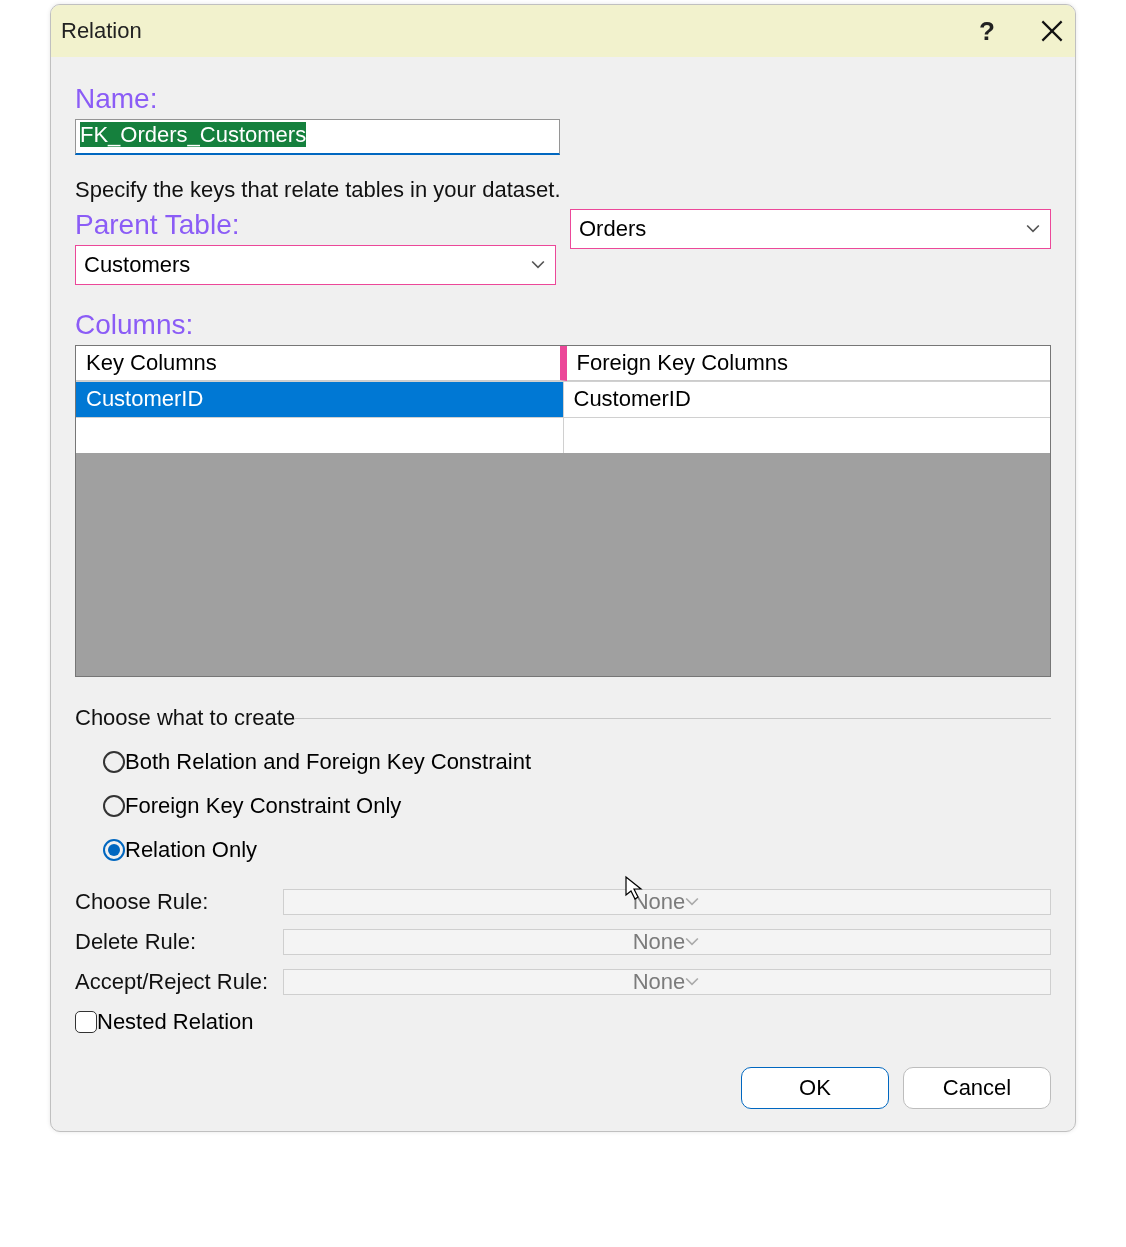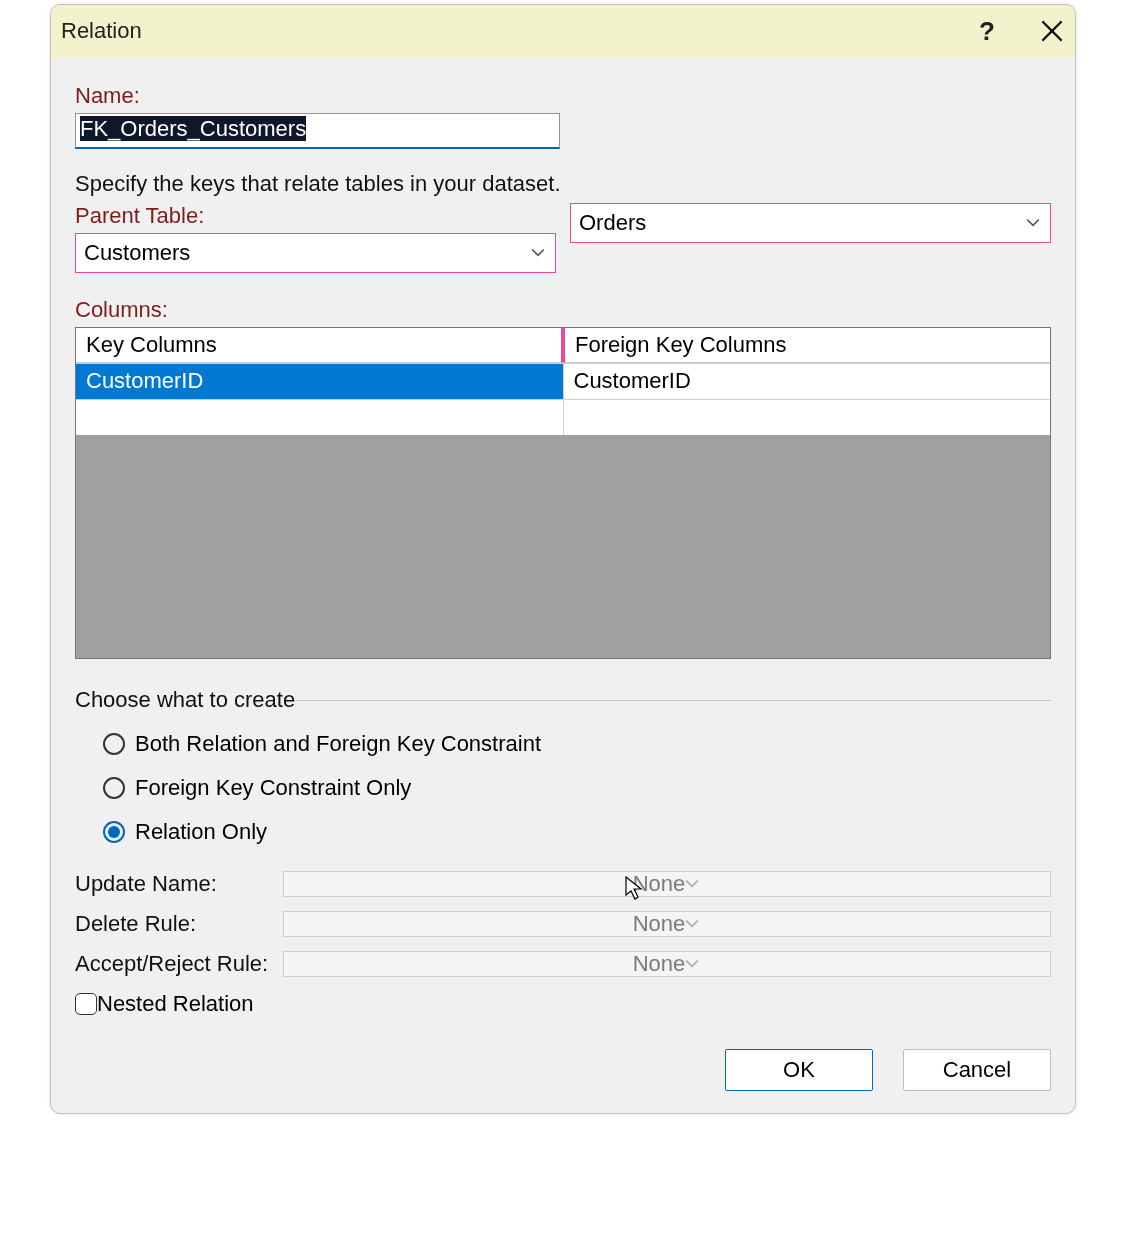--- a/index.html
+++ b/index.html
@@ -47,35 +47,35 @@
   .titlebar-controls .close-icon {
     width: 22px;
     height: 22px;
     cursor: pointer;
     display: inline-flex;
   }
   .body {
     padding: 26px 24px 22px 24px;
   }
   .label {
-    font-size: 22px;
-    color: #7f1d1d;
+    font-size: 28px;
+    color: #8b5cf6;
     margin-bottom: 4px;
   }
   .name-row .name-input {
     width: 485px;
     height: 36px;
     border: 1px solid #959595;
     border-bottom: 2px solid #0067c0;
     font-size: 22px;
     padding: 2px 4px;
     background: #fff;
   }
   .name-row .name-input .sel {
-    background: #0f172a;
+    background: #15803d;
     color: #fff;
   }
   .spec-text {
     font-size: 22px;
     color: #111;
     margin: 22px 0 6px 0;
   }
   .tables-row {
     display: flex;
     gap: 14px;
@@ -105,21 +105,21 @@
     background: #a0a0a0;
     height: 332px;
     overflow: hidden;
   }
   .grid-header {
     display: flex;
     background: #fff;
   }
   .grid-header .hcell {
     flex: 1;
-    border-right: 4px solid #ec4899;
+    border-right: 7px solid #ec4899;
     border-bottom: 1px solid #ccc;
     padding: 4px 10px;
     font-size: 22px;
     background: #fff;
   }
   .grid-header .hcell:last-child { border-right: none; }
   .grid-row {
     display: flex;
   }
   .grid-row .gcell {
@@ -152,21 +152,21 @@
     flex: 1;
     height: 1px;
     background: #c8c8c8;
   }
   .radio-group {
     padding: 18px 0 8px 28px;
   }
   .radio-item {
     display: flex;
     align-items: center;
-    gap: 10px;
+    gap: 0;
     margin-bottom: 18px;
     font-size: 22px;
     cursor: pointer;
   }
   .radio-circle {
     width: 22px;
     height: 22px;
     border: 2px solid #333;
     border-radius: 50%;
     display: inline-flex;
@@ -229,22 +229,21 @@
   .btn {
     width: 148px;
     height: 42px;
     font-size: 22px;
     border: 1px solid #bdbdbd;
     background: #fff;
     display: flex;
     align-items: center;
     justify-content: center;
     cursor: pointer;
-    border-radius: 2px;
-    margin-left: 16px;
+    border-radius: 10px;
   }
   .btn.primary {
     border: 1.5px solid #0067c0;
   }
   .cursor {
     position: absolute;
     left: 573px;
     top: 870px;
     width: 20px;
     height: 26px;
@@ -325,21 +324,21 @@
         <span class="radio-circle"></span>
         <span>Foreign Key Constraint Only</span>
       </div>
       <div class="radio-item">
         <span class="radio-circle checked"></span>
         <span>Relation Only</span>
       </div>
     </div>
 
     <div class="rule-row">
-      <div class="rlabel">Update Name:</div>
+      <div class="rlabel">Choose Rule:</div>
       <div class="rselect">
         <span>None</span>
         <svg class="chev" viewBox="0 0 12 12">
             <polyline points="1,3 6,8 11,3" fill="none" stroke="#aaa" stroke-width="1.4"></polyline>
           </svg>
       </div>
     </div>
     <div class="rule-row">
       <div class="rlabel">Delete Rule:</div>
       <div class="rselect">

